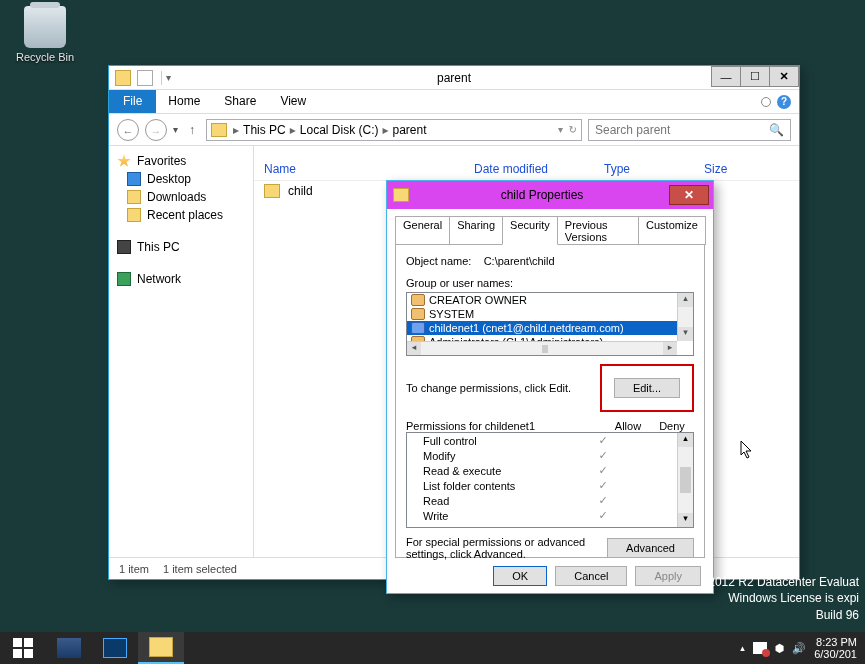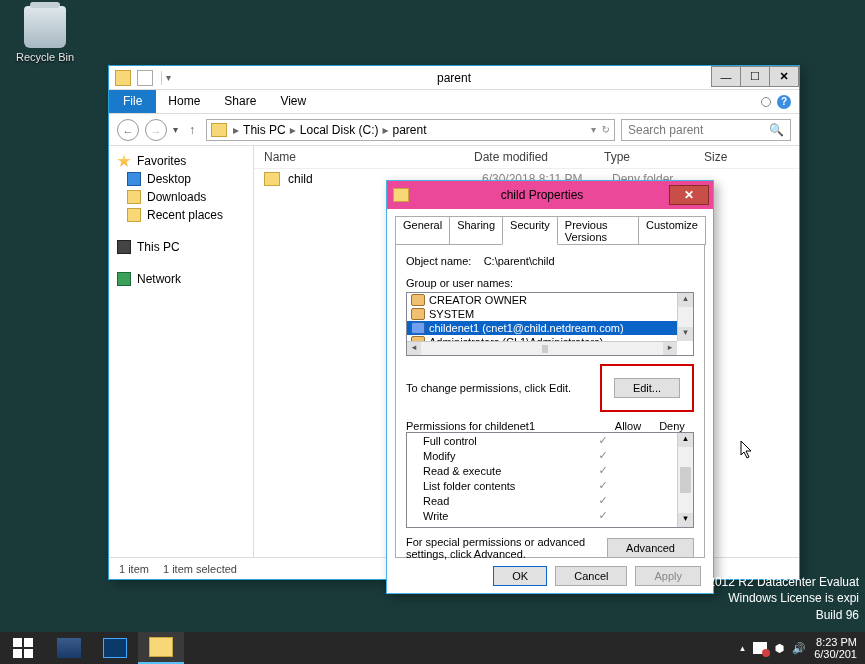--- a/index.html
+++ b/index.html
@@ -30,46 +30,46 @@
   .helpq{width:14px;height:14px;border-radius:50%;background:#3a8de0;color:#fff;text-align:center;line-height:14px;font-size:10px;font-weight:bold;}
 
   .navbar { height:32px; border-bottom:1px solid #ddd; display:flex; align-items:center; padding:0 8px; gap:6px; }
   .circ { width:22px; height:22px; border:1px solid #999; border-radius:50%; display:flex; align-items:center; justify-content:center; font-size:11px; color:#666; cursor:pointer;}
   .arrsm{font-size:10px;color:#555;}
   .up{width:16px;height:16px;display:flex;align-items:center;justify-content:center;color:#555;cursor:pointer;}
   .breadcrumb { flex:1; height:22px; border:1px solid #abadb3; display:flex; align-items:center; padding:0 4px; gap:2px; }
   .breadcrumb .fico{width:16px;height:14px;background:#f8d776;border:1px solid #c9a43a;margin-right:2px;}
   .breadcrumb span{font-size:12px;}
   .bcsep{color:#666; padding:0 2px;}
-  .search { width:170px; height:22px; border:1px solid #abadb3; display:flex; align-items:center; padding:0 6px; color:#777; position:relative;}
+  .search { width:203px; height:22px; border:1px solid #abadb3; display:flex; align-items:center; padding:0 6px; color:#777; position:relative;}
   .search .mag{position:absolute;right:6px;color:#888;}
 
   .body { display:flex; height: calc(100% - 24px - 24px - 32px - 22px); }
   .sidebar { width:145px; border-right:1px solid #ddd; padding:6px 0; }
   .sb-item { display:flex; align-items:center; padding:2px 8px 2px 18px; gap:6px; cursor:pointer; }
   .sb-item.head{padding-left:8px;}
   .sb-ico{width:14px;height:14px;}
   .star{background:linear-gradient(#ffe082,#f9a825);clip-path:polygon(50% 0,61% 35%,98% 35%,68% 57%,79% 91%,50% 70%,21% 91%,32% 57%,2% 35%,39% 35%);}
   .monitor{background:#3a8de0;border:1px solid #1a5aa0;}
   .folder{background:#f8d776;border:1px solid #c9a43a;}
   .pc{background:#444;border:1px solid #222;}
   .net{background:#3aa05a;border:1px solid #1a6a3a;}
   .sb-gap{height:14px;}
 
   .content { flex:1; }
-  .cols { display:flex; padding:4px 10px; color:#404040; border-bottom:1px solid #eee; }
+  .cols { display:flex; padding:4px 10px; color:#1d4ed8; border-bottom:1px solid #eee;margin-top:12px; }
   .cols div{font-size:12px;}
   .col-name{width:210px;} .col-date{width:130px;} .col-type{width:100px;} .col-size{flex:1;}
   .row { display:flex; align-items:center; padding:3px 10px; }
   .row .fico{width:16px;height:14px;background:#f8d776;border:1px solid #c9a43a;margin-right:8px;}
   .status { height:22px; border-top:1px solid #ddd; display:flex; align-items:center; padding:0 10px; gap:14px; font-size:11px; color:#444; }
 
   
   .props { position:absolute; top:180px; left:386px; width:328px; height:414px; background:#fff; border:1px solid #47b4e9; box-shadow:4px 4px 10px rgba(0,0,0,.3); }
-  .props-title { height:28px; background:#ec4899; display:flex; align-items:center; position:relative; }
+  .props-title { height:28px; background:#d946ef; display:flex; align-items:center; position:relative; }
   .props-title .fico{margin:0 6px;}
   .props-title .t{flex:1;text-align:center;font-size:12px;}
   .props-close{width:40px;height:20px;background:#c84f48;color:#fff;display:flex;align-items:center;justify-content:center;font-weight:bold;margin-right:4px;border:1px solid #8a2a24;cursor:pointer;}
   
   .tabstrip{display:flex;padding:6px 8px 0 8px;}
   .ptab{border:1px solid #acacac;border-bottom:none;padding:2px 7px;font-size:11px;background:#fff;margin-right:-1px;cursor:pointer;position:relative;top:1px;}
   .ptab.active{background:#fff;z-index:2;border-bottom:1px solid #fff;}
   .tabpage{margin:0 8px 8px 8px;border:1px solid #acacac;padding:10px 10px 8px 10px;height:314px;position:relative;}
   
   .lbl{font-size:11px;}

